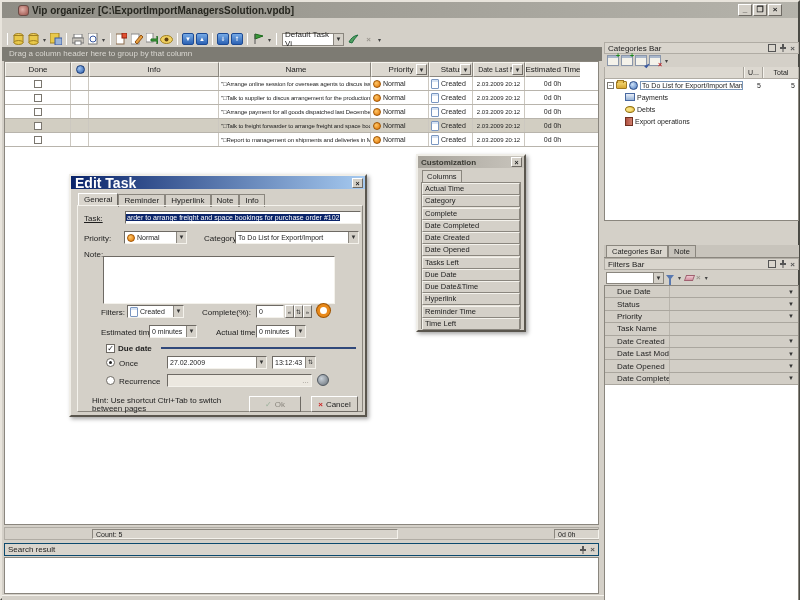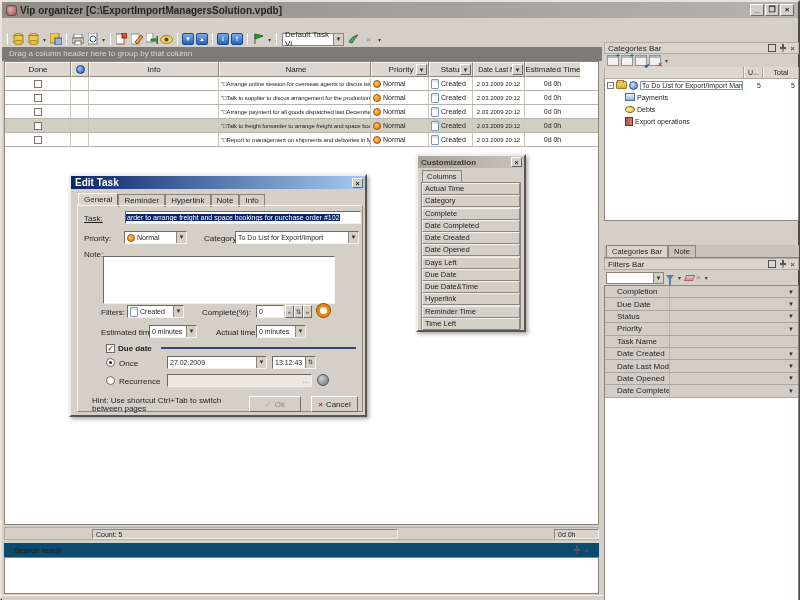--- a/index.html
+++ b/index.html
@@ -3,21 +3,21 @@
 <meta charset="utf-8">
 <style>
   * { box-sizing: border-box; margin: 0; padding: 0; }
   html,body { width:800px; height:600px; overflow:hidden; }
   body { font-family:"Liberation Sans", sans-serif; background:#d4d0c8; color:#1d1d1d; position:relative; }
   .abs { position:absolute; }
   .b3d { border:1px solid; border-color:#ffffff #6e6a64 #6e6a64 #ffffff; background:#d4d0c8; }
 
   
   .app { position:absolute; inset:0; border:2px solid; border-color:#e8e4dc #4a4a44 #4a4a44 #e8e4dc; background:#d4d0c8; }
-  .titlebar { left:0; top:0; width:796px; height:16px; background:linear-gradient(90deg,#8f8d85,#b5b3ab); display:flex; align-items:center; padding:0 4px; }
+  .titlebar { left:0; top:0; width:796px; height:16px; background:linear-gradient(90deg,#8f8d85,#b5b3ab); display:flex; align-items:center; padding:0 16px; }
   .titlebar .ttl { font-size:10px; font-weight:bold; color:#26261f; margin-left:3px; white-space:nowrap; }
   .appicon { width:11px; height:11px; background:radial-gradient(circle at 40% 40%, #e0b0a8, #9a5048); border-radius:3px; border:1px solid #6a4a44; }
   .winbtns { margin-left:auto; display:flex; gap:1px; }
   .wbtn { width:14px; height:12px; font-size:8px; line-height:10px; text-align:center; font-weight:bold; color:#222; }
   .menubar { left:0; top:16px; width:796px; height:13px; display:flex; align-items:center; font-size:10px; padding-left:3px; border-bottom:1px solid #c0bcb4; }
   .menubar span { padding:0 6px; }
   .toolbar { left:0; top:29px; width:796px; height:16px; display:flex; align-items:center; padding-left:2px; }
   .tsep { width:1px; height:12px; background:#9a968e; border-right:1px solid #fff; margin:0 3px; }
   .tico { width:13px; height:13px; margin:0 1px; display:flex; align-items:center; justify-content:center; }
   .tdrop { font-size:6px; color:#444; width:7px; text-align:center; }
@@ -45,21 +45,21 @@
   .c-est  { width:55px; justify-content:center; border-right:none; }
   .chk { width:8px; height:8px; background:#fff; border:1px solid #7a766e; }
   .pri-dot { width:8px; height:8px; border-radius:50%; background:radial-gradient(circle at 35% 35%, #ffc868, #e07000); border:1px solid #a05400; flex:0 0 auto; }
   .doc-ico { width:8px; height:10px; background:#fff; border:1px solid #7a96c0; border-radius:1px; flex:0 0 auto; box-shadow:inset 0 2px 0 #d8e4f4; }
   .hdr-sphere { width:9px; height:9px; border-radius:50%; background:radial-gradient(circle at 35% 35%, #9ec4f0, #2858a8); border:1px solid #1a3c78; }
 
   .gridfooter { left:2px; top:525px; width:595px; height:13px; background:#d4d0c8; border:1px solid #b0aca4; }
   .fbox { position:absolute; top:1px; height:10px; background:#d8d4cc; border:1px solid; border-color:#8a867e #f4f2ec #f4f2ec #8a867e; font-size:7px; line-height:9px; padding-left:3px; }
 
   
-  .searchhdr { left:2px; top:541px; width:595px; height:13px; background:#d9d5cd; border:7px solid #0c4a6e; font-size:8px; display:flex; align-items:center; padding:0 3px; }
+  .searchhdr { left:2px; top:541px; width:595px; height:13px; background:#d9d5cd; border:1px solid #0c4a6e; font-size:8px; display:flex; align-items:center; padding:0 3px; }
   .searchbody { left:2px; top:555px; width:595px; height:37px; background:#fff; border:1px solid #8a867e; }
   .statusbar { left:0; top:593px; width:796px; height:5px; background:#d4d0c8; border-top:1px solid #f4f2ec; }
 
   
   .rpanel { left:602px; top:40px; width:195px; height:552px; }
   .phdr { height:12px; background:#d9d5cd; border:1px solid #b0aca4; font-size:8px; display:flex; align-items:center; padding:0 3px; position:relative; }
   .phdr-btns { margin-left:auto; display:flex; gap:3px; align-items:center; }
   .pico { width:8px; height:8px; display:block; }
   .ptoolbar { height:13px; display:flex; align-items:center; padding-left:3px; gap:2px; }
   .mini-ico { width:12px; height:11px; position:relative; }
@@ -91,21 +91,21 @@
   .filterlist { background:#fff; border:1px solid #8a867e; }
   .frow { height:12.4px; background:#d2cec6; border-bottom:1px solid #aaa69e; display:flex; align-items:center; font-size:8px; position:relative; }
   .frow .flabel { padding-left:12px; width:64px; overflow:hidden; white-space:nowrap; }
   .frow .fdiv { position:absolute; left:64px; top:0; bottom:0; width:1px; background:#b8b4ac; }
   .frow .farrow { position:absolute; right:4px; font-size:6px; color:#333; }
 
   
   .dlg { box-shadow:2px 2px 4px rgba(0,0,0,0.35); }
   .edittask { left:67px; top:172px; width:298px; height:243px; background:#d4d0c8; border:2px solid; border-color:#f0eee8 #5a564e #5a564e #f0eee8; }
   .dlgtitle { height:13px; background:linear-gradient(90deg,#0a246a,#a6caf0); display:flex; align-items:center; padding:0 2px 0 4px; }
-  .dlgtitle .t { color:#fff; font-weight:bold; font-size:10px; }
+  .dlgtitle .t { color:#fff; font-weight:bold; font-size:14px; }
   .dlgclose { margin-left:auto; width:11px; height:10px; font-size:7px; line-height:9px; text-align:center; font-weight:bold; }
   .graytitle { height:12px; background:linear-gradient(90deg,#a8a49c,#c8c4bc); display:flex; align-items:center; padding:0 2px 0 3px; }
   .graytitle .t { font-weight:bold; font-size:8px; color:#3a3a34; }
   .etabs { position:absolute; left:7px; top:18px; display:flex; }
   .etab { font-size:8px; padding:1px 5px 2px; border:1px solid #8a867e; border-bottom:none; background:#d4d0c8; }
   .etab.active { background:#d9d5cd; position:relative; top:-1px; border-color:#fff #6e6a64 transparent #fff; }
   .epanel { position:absolute; left:6px; top:29px; width:286px; height:207px; border:1px solid; border-color:#f4f2ec #8a867e #8a867e #f4f2ec; }
   .lbl { position:absolute; font-size:8px; white-space:nowrap; }
   .field { position:absolute; background:#fff; border:1px solid; border-color:#6e6a64 #f4f2ec #f4f2ec #6e6a64; font-size:7px; display:flex; align-items:center; overflow:hidden; white-space:nowrap; }
   .selspan { background:#0a246a; color:#fff; padding:0 1px; }
@@ -468,25 +468,20 @@
         </div>
       <div class="funnel"></div>
       <div class="tdrop">▾</div>
       <div class="eraser"></div>
       <span class="gx">×</span>
       <div class="tdrop">▾</div>
     </div>
 
     <div class="filterlist" style="height:326px;">
       <div class="frow">
-          <span class="flabel">Completion</span>
-          <span class="fdiv"></span>
-          <span class="farrow">▼</span>
-        </div>
-      <div class="frow">
           <span class="flabel">Due Date</span>
           <span class="fdiv"></span>
           <span class="farrow">▼</span>
         </div>
       <div class="frow">
           <span class="flabel">Status</span>
           <span class="fdiv"></span>
           <span class="farrow">▼</span>
         </div>
       <div class="frow">
@@ -622,21 +617,21 @@
       <span class="dlgclose b3d" style="margin-left:auto;">×</span>
     </div>
     <span class="ctab">Columns</span>
     <div class="clist">
       <div class="citem">Actual Time</div>
       <div class="citem">Category</div>
       <div class="citem">Complete</div>
       <div class="citem">Date Completed</div>
       <div class="citem">Date Created</div>
       <div class="citem">Date Opened</div>
-      <div class="citem">Days Left</div>
+      <div class="citem">Tasks Left</div>
       <div class="citem">Due Date</div>
       <div class="citem">Due Date&amp;Time</div>
       <div class="citem">Hyperlink</div>
       <div class="citem">Reminder Time</div>
       <div class="citem">Time Left</div>
     </div>
   </div>
 
 </div>
 

